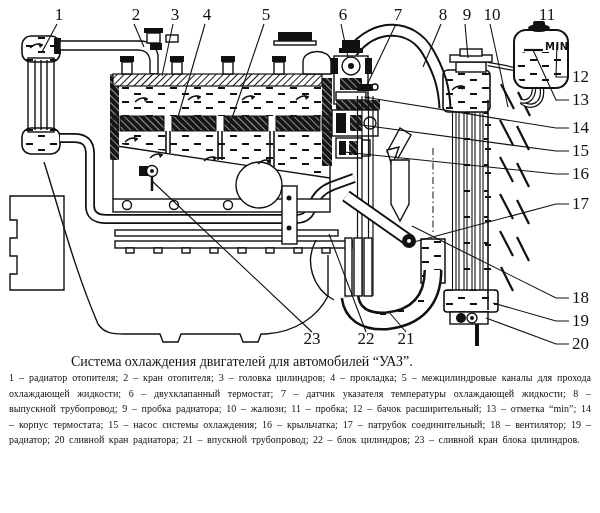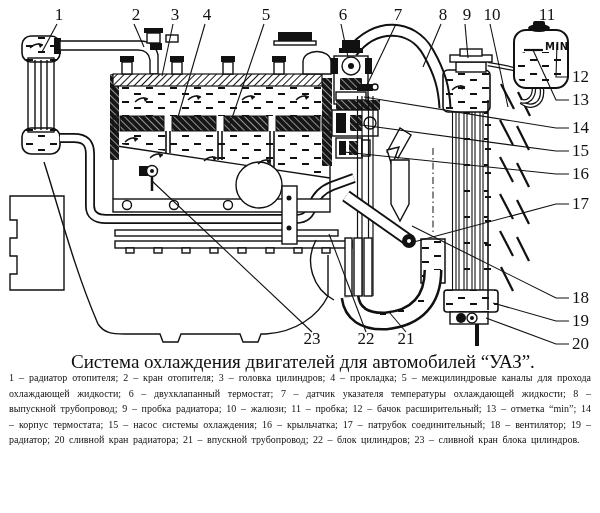--- a/index.html
+++ b/index.html
@@ -6,21 +6,21 @@
   .page{width:600px;height:513px;background:#fff;overflow:hidden;position:relative;
         font-family:"Liberation Serif",serif;color:#111;}
   svg{display:block;}
   svg text{font-family:"Liberation Serif",serif;font-size:17px;fill:#111;}
   .leader{fill:none;stroke:#111;stroke-width:1.1;}
   .ln{stroke:#111;stroke-width:1.4;fill:none;}
   .shape{stroke:#111;stroke-width:1.4;fill:#fff;}
   .dark{fill:#111;stroke:none;}
   .min-txt{font-family:"DejaVu Sans",sans-serif;font-size:10px;font-weight:bold;letter-spacing:.5px;}
   .caption{padding:1px 9px 0 9px;}
-  .cap-title{font-size:19px;line-height:17px;padding-left:62px;}
+  .cap-title{font-size:14px;line-height:17px;padding-left:62px;}
   .cap-legend{font-size:10px;line-height:15.6px;text-align:justify;word-spacing:2px;}
 </style>
 </head>
 <body>
 
 <div class="page">
 
 <svg id="diagram" width="600" height="352" viewBox="0 0 600 352">
   <defs>
     <pattern id="coolant" width="24" height="14" patternUnits="userSpaceOnUse">

